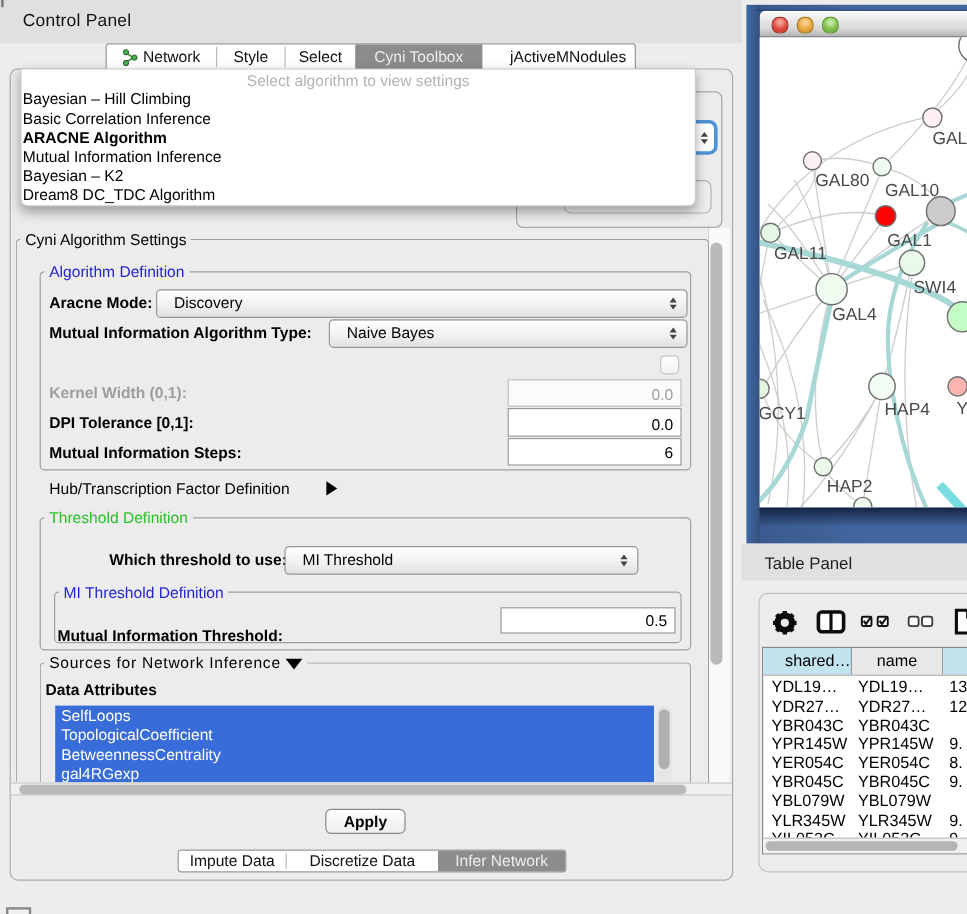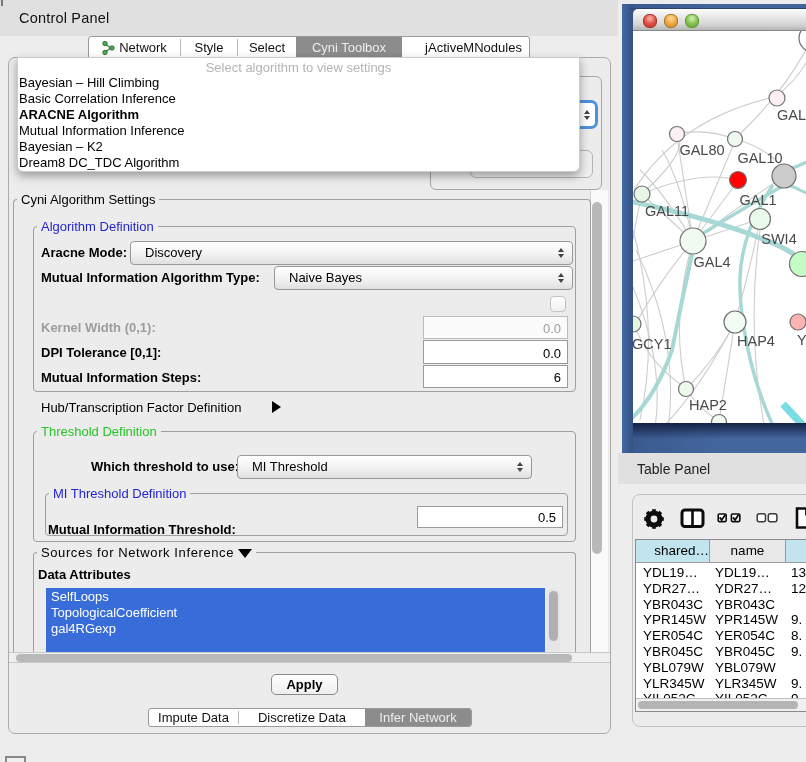--- a/index.html
+++ b/index.html
@@ -108,20 +108,21 @@
 
   <div class="gbox" style="left:33px;top:552px;width:541px;height:100px;border-bottom:none;border-radius:4px 4px 0 0;"></div>
   <div class="gtitle" style="left:37px;top:545px;font-weight:normal;letter-spacing:0.6px;">Sources for Network Inference&nbsp;<span style="display:inline-block;width:0;height:0;border-left:7px solid transparent;border-right:7px solid transparent;border-top:9px solid #000;vertical-align:-1px;"></span></div>
 
   <div class="lbl abs" style="left:38px;top:567px;">Data Attributes</div>
 
   <div class="abs" style="left:46px;top:588px;width:499px;height:64px;background:#386cd8;
        color:#fff;font-size:13px;line-height:16px;padding-left:5px;box-sizing:border-box;overflow:hidden;">
      <div style="margin-top:1px;">SelfLoops</div>
      <div>TopologicalCoefficient</div>
+     <div>BetweennessCentrality</div>
      <div>gal4RGexp</div>
   </div>
   <div class="abs" style="left:547px;top:588px;width:13px;height:64px;background:#e6e6e6;border-radius:6px 6px 0 0;"></div>
   <div class="abs" style="left:549px;top:591px;width:9px;height:50px;background:#b0b0b0;border-radius:5px;"></div>
 
   <div class="abs" style="left:9px;top:652px;width:601px;height:11px;background:#efefef;
        border-top:1px solid #c9c9c9;border-bottom:1px solid #c9c9c9;box-sizing:border-box;"></div>
   <div class="abs" style="left:16px;top:654px;width:556px;height:8px;background:#b9b9b9;border-radius:4px;"></div>
 
   <div class="abs" style="left:271px;top:674px;width:67px;height:21px;border:1px solid #8a8a8a;

